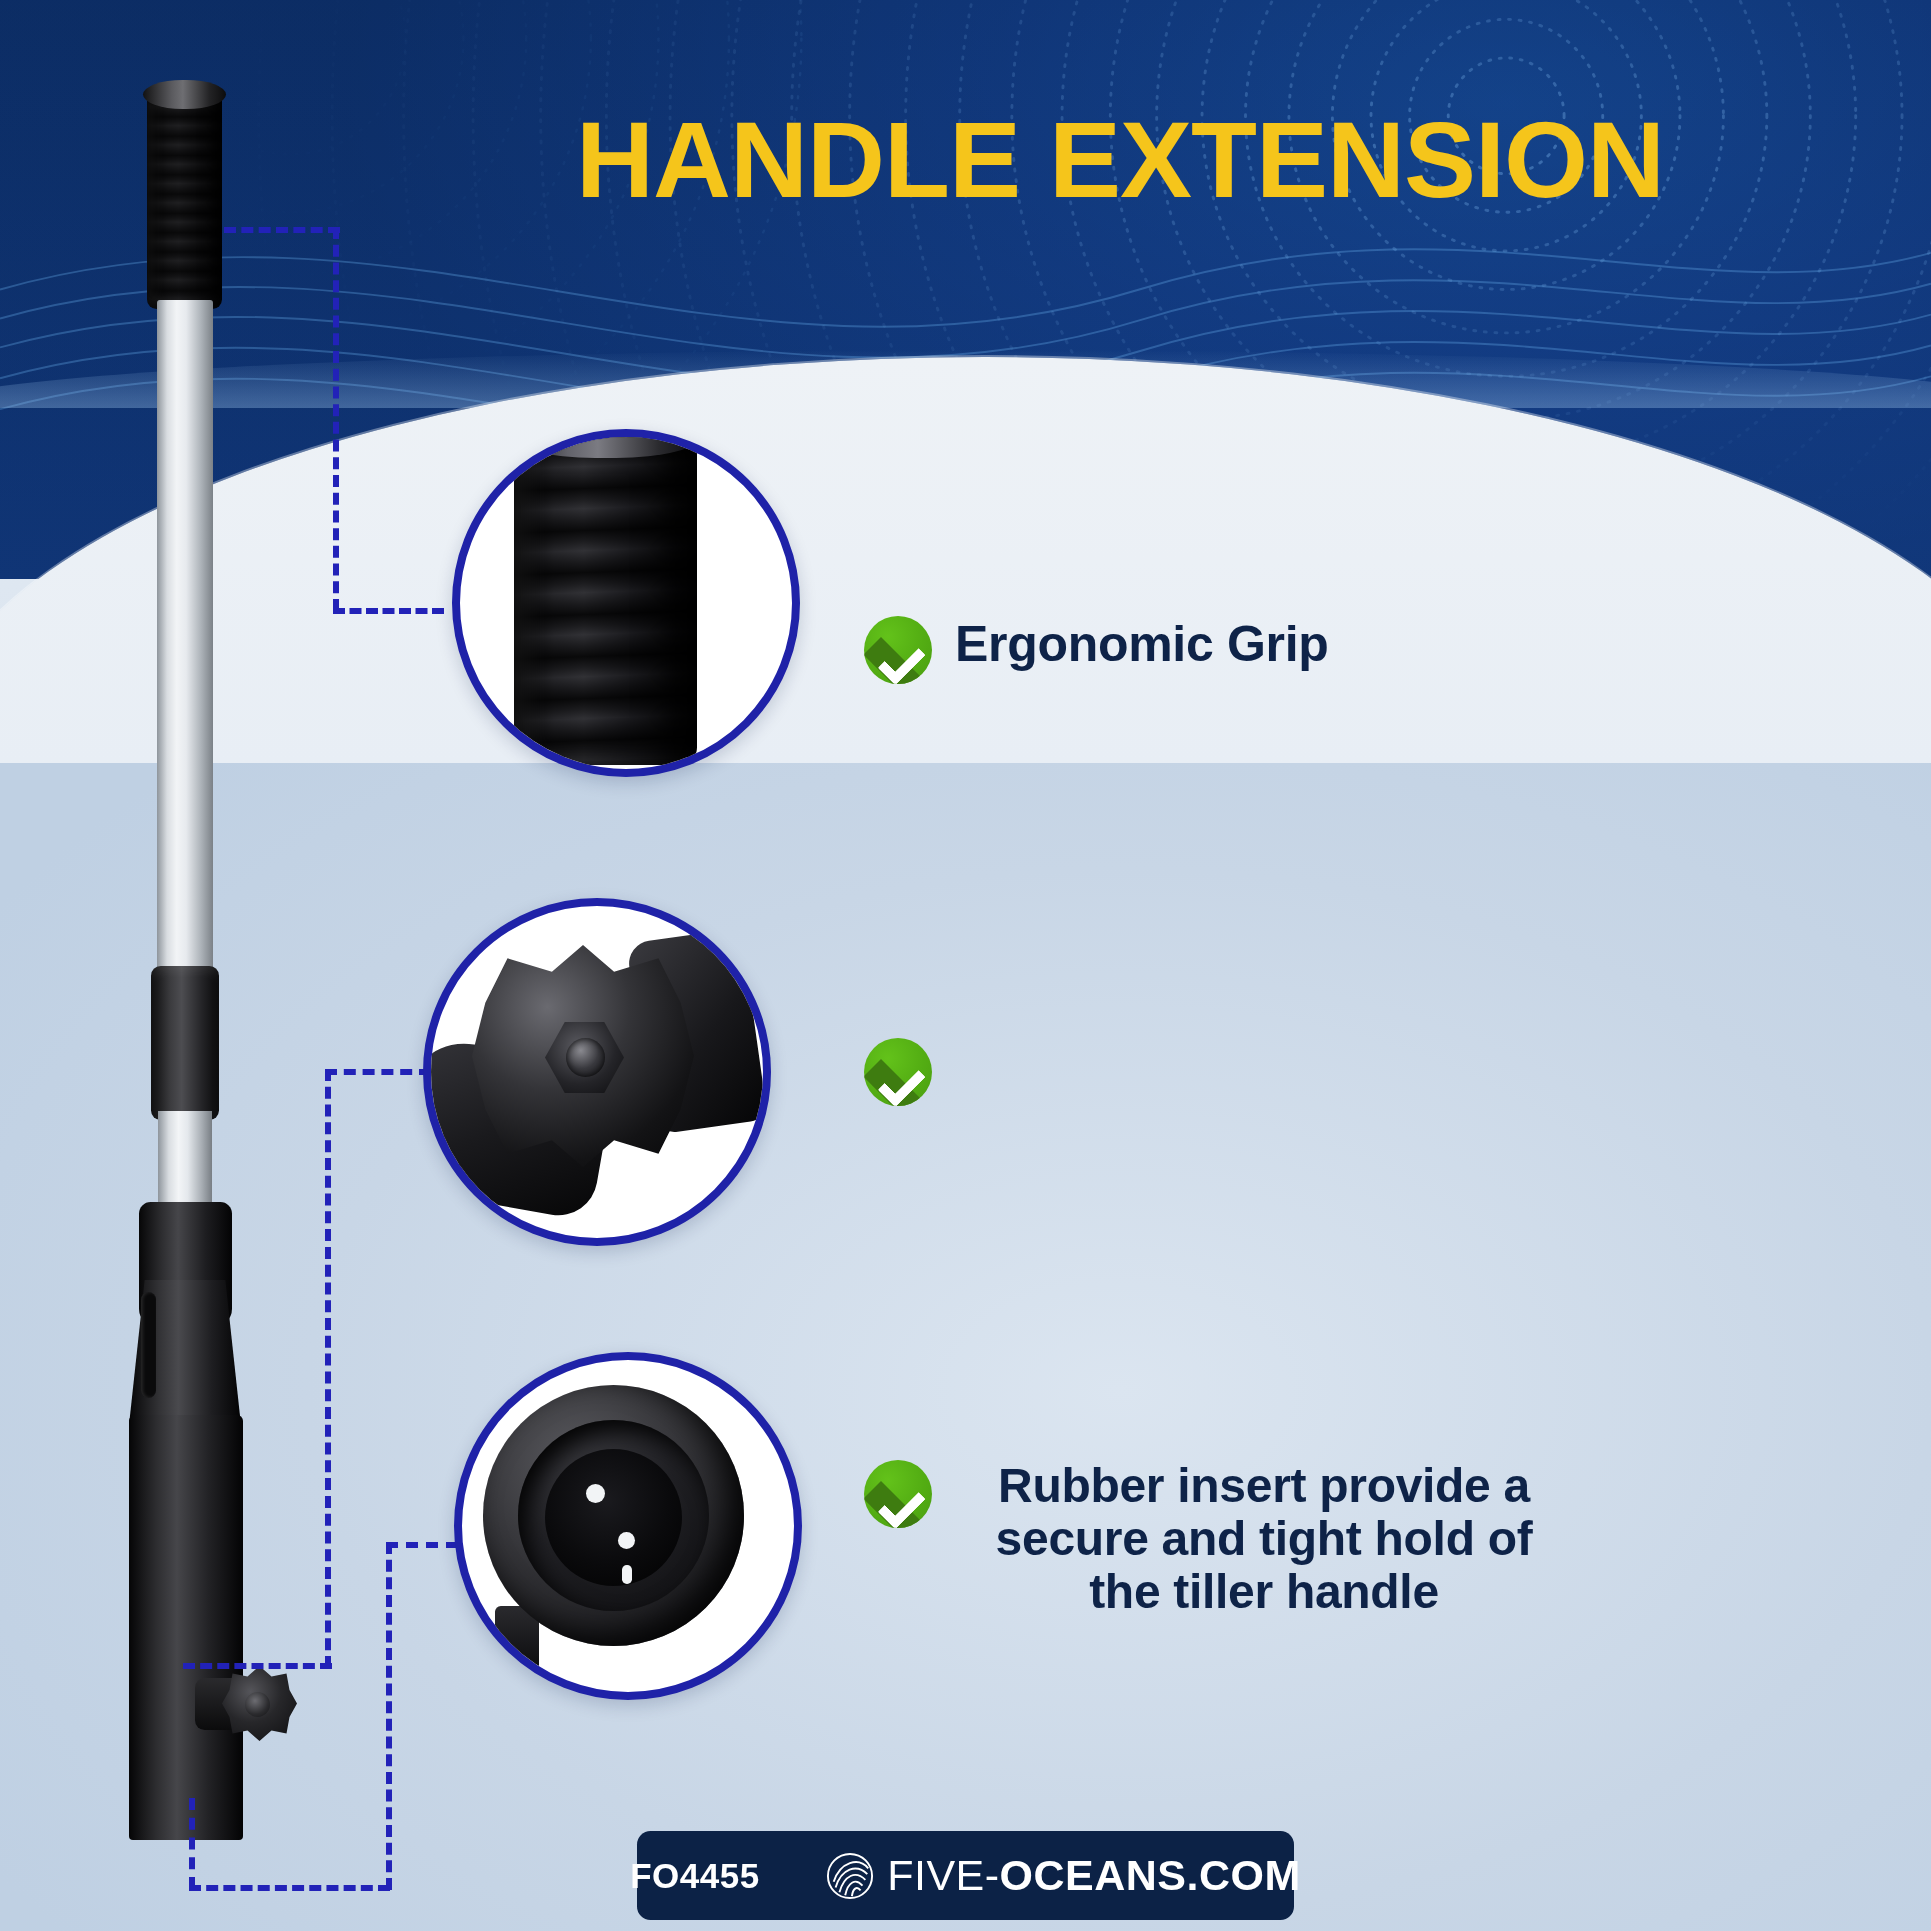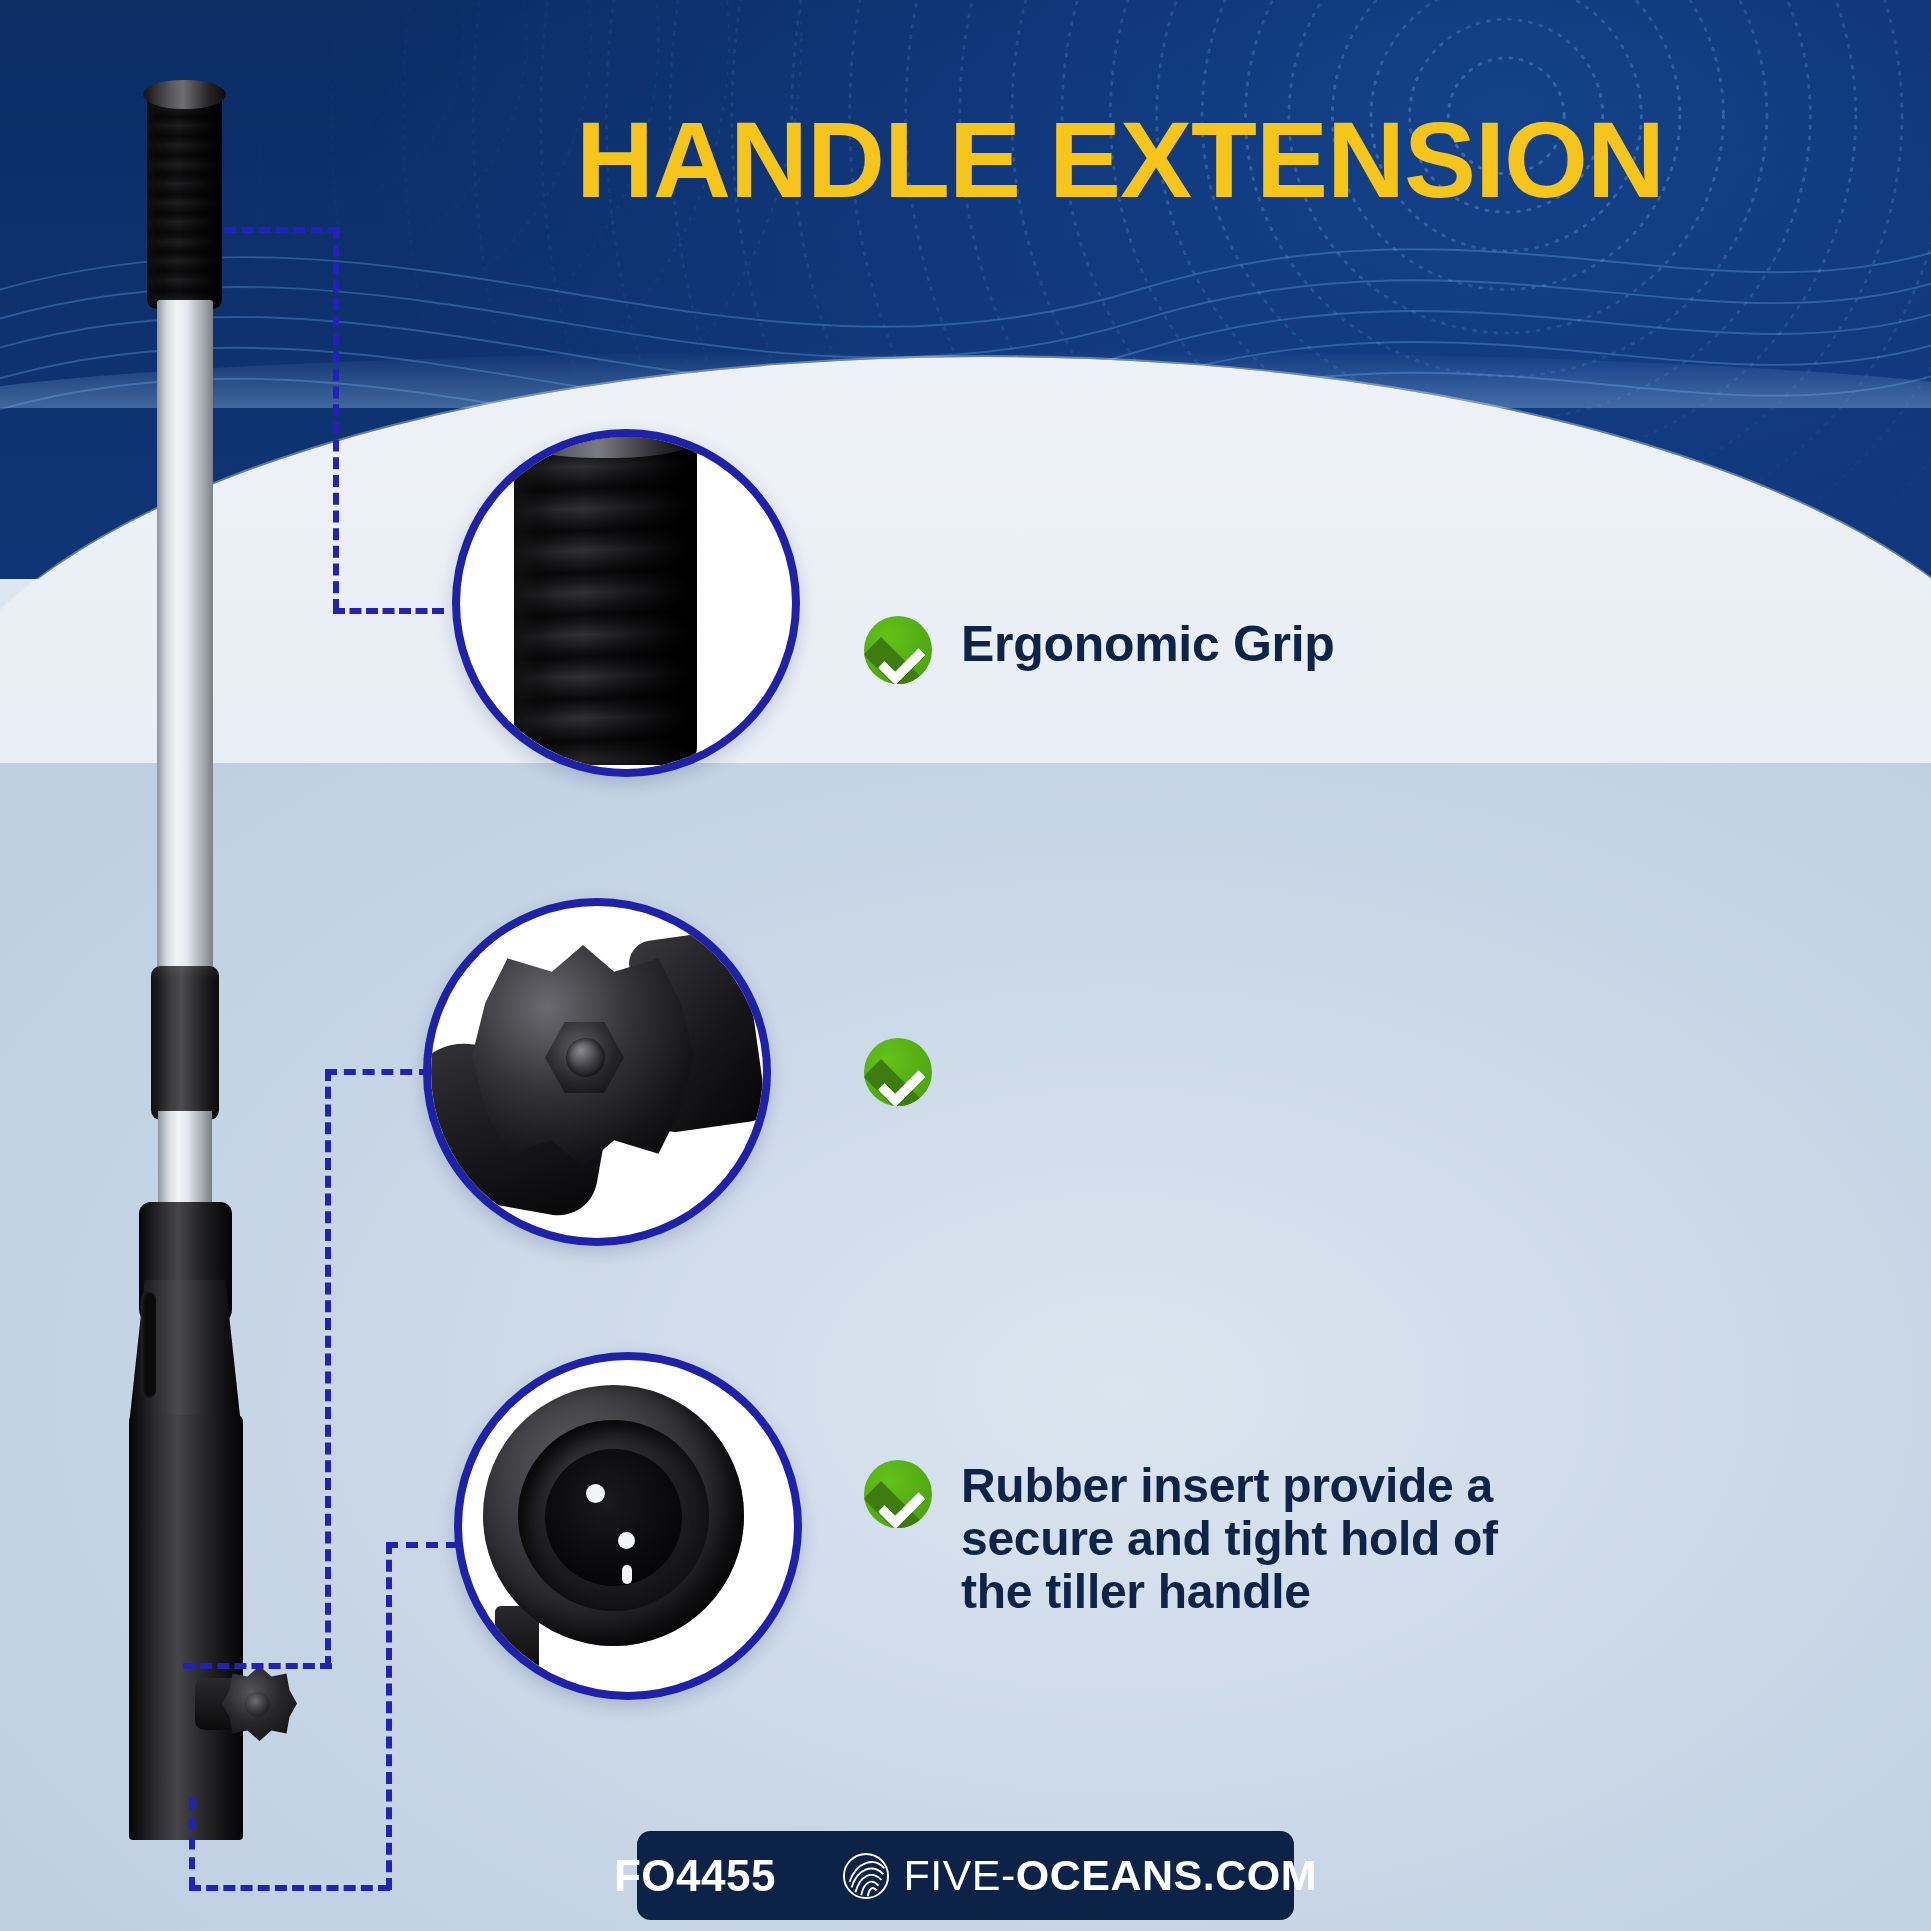--- a/index.html
+++ b/index.html
@@ -226,21 +226,21 @@
     background:radial-gradient(circle at 45% 38%, #1a1a1e 0%, #0a0a0c 55%, #000 100%);
   }
   .insert-spark { position:absolute; border-radius:50%; background:#f2f4f6; }
   .insert-leg {
     position:absolute; left:33px; top:246px; width:44px; height:68px;
     background:linear-gradient(180deg,#2a2a2e,#0a0a0c);
     border-radius:5.8px;
   }
 
   
-  .feature { position:absolute; display:flex; align-items:flex-start; gap:29px; }
+  .feature { position:absolute; display:flex; align-items:flex-start; gap:23px;text-align:center; }
   .check {
     position:relative; width:68px; height:68px; flex:0 0 68px;
     border-radius:50%;
     background:radial-gradient(circle at 35% 30%, #63c21a 0%, #53ad13 55%, #4a9d11 100%);
     overflow:hidden;
   }
   .check::before{ 
     content:""; position:absolute; left:17.4px; top:21px; width:87px; height:25px;
     background:#3e7c10; transform:rotate(45deg); transform-origin:0 0;
   }
@@ -262,21 +262,21 @@
   .feature-text.multiline { font-size:48px; line-height:1.1; max-width:618px; }
 
   
   .footer {
     position:absolute; left:637px; top:1831px; width:657px; height:89px;
     background:#0c2246;
     border-radius:13.5px;
     display:flex; align-items:center; justify-content:center; gap:33px;
   }
   .sku {
-    color:#ffffff; font-weight:bold; font-size:44px; letter-spacing:0.5px;
+    color:#ffffff; font-weight:bold; font-size:35px; letter-spacing:0.5px;
     font-family:"Liberation Sans", sans-serif;
   }
   .vdiv { width:3.9px; height:44px; background:#2a49d8; border-radius:1.9px; }
   .brand-wrap { display:flex; align-items:center; gap:13.5px; }
   .brand-logo { width:48px; height:48px; }
   .brand-text { font-size:43px; letter-spacing:0.5px; color:#ffffff; white-space:nowrap;
     font-family:"Liberation Sans", sans-serif; }
   .brand-text .light { font-weight:300; }
   .brand-text .bold { font-weight:bold; }
 </style>

